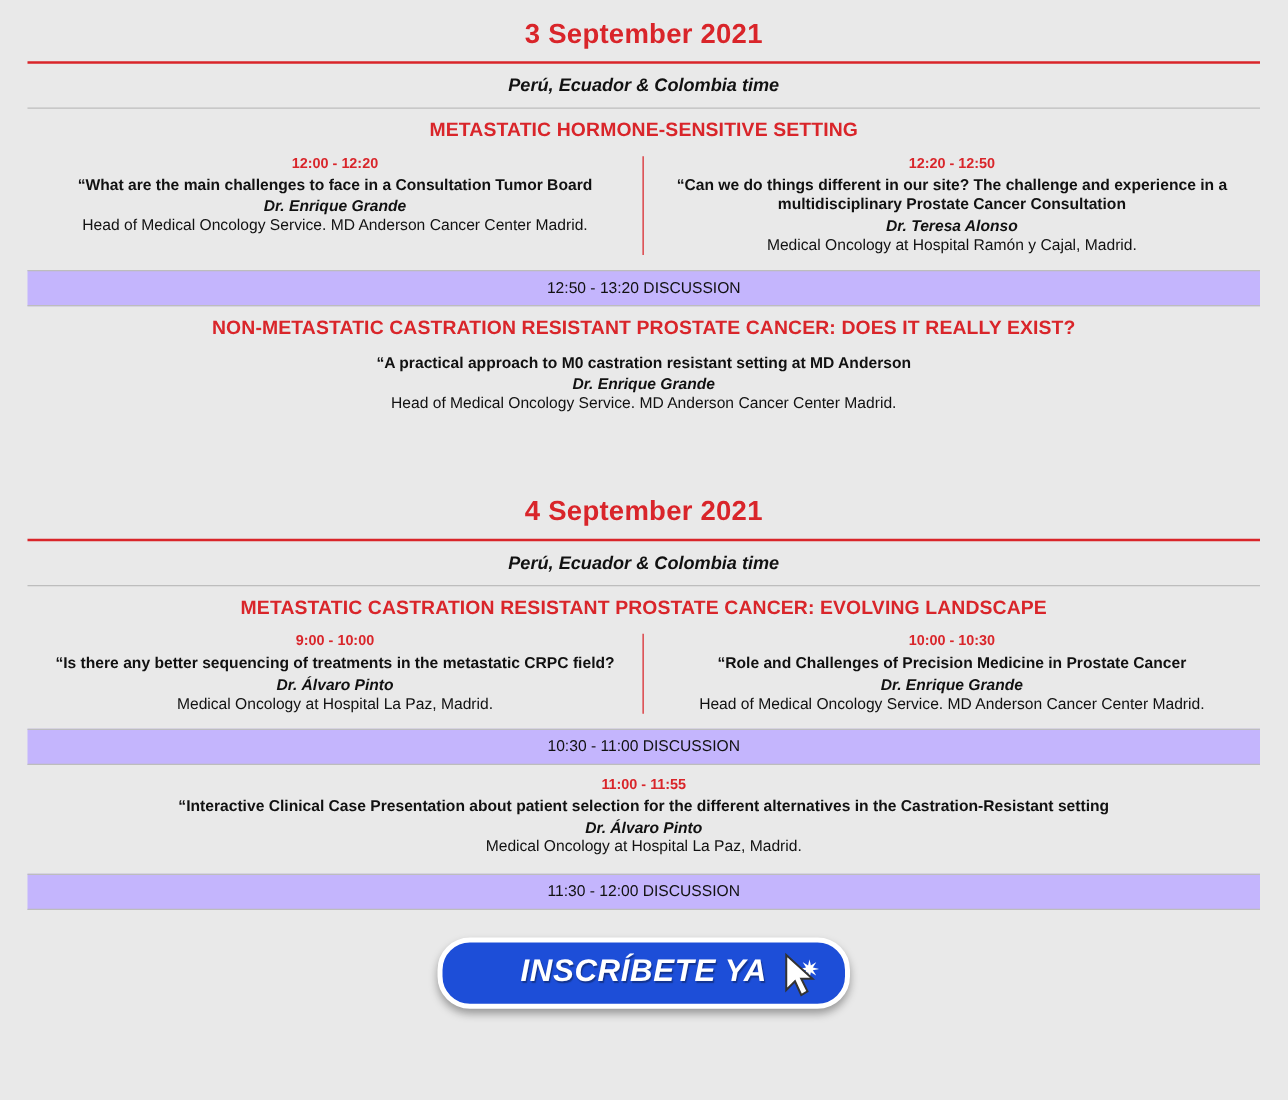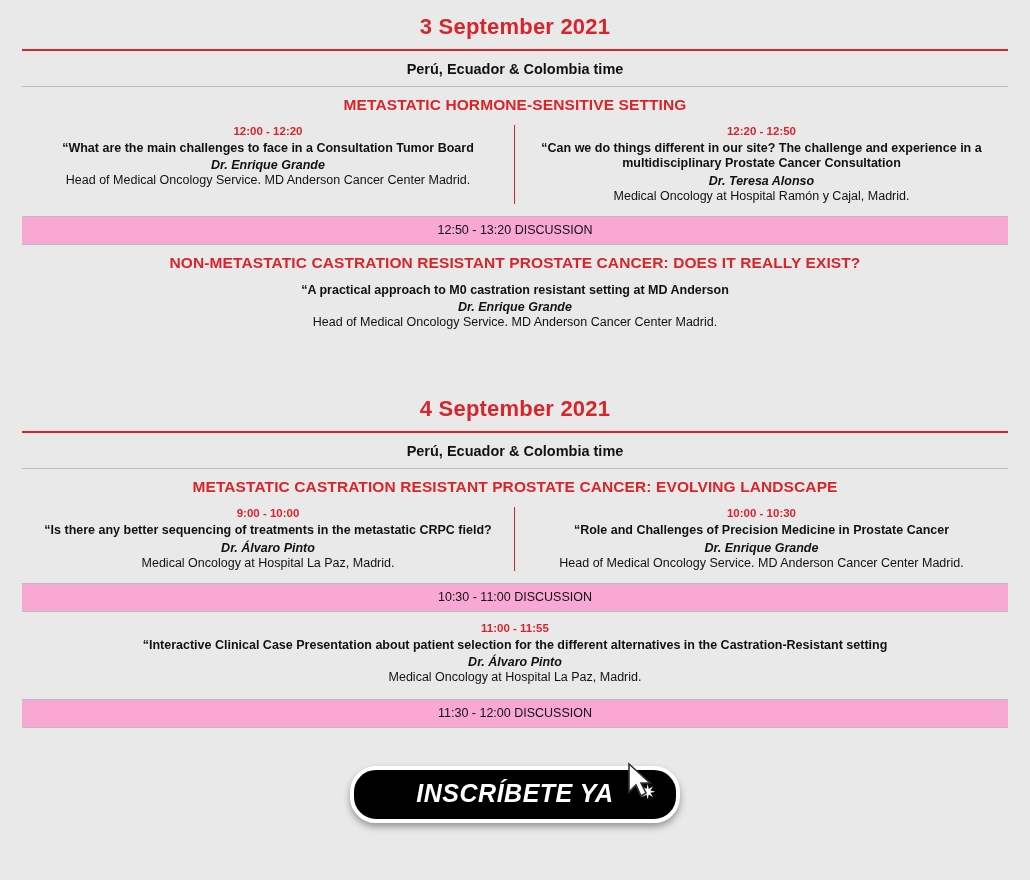--- a/index.html
+++ b/index.html
@@ -36,20 +36,21 @@
     background: #d9252a;
     width: 100%;
   }
   .timezone {
     text-align: center;
     font-size: 14.5px;
     font-weight: bold;
     color: #111;
     padding-top: 10px;
     padding-bottom: 9px;
+    font-style: italic;
   }
   .section-title {
     text-align: center;
     color: #d9252a;
     font-size: 15.5px;
     font-weight: bold;
     padding-top: 9px;
     padding-bottom: 11px;
     letter-spacing: 0.1px;
   }
@@ -90,21 +91,21 @@
     font-style: italic;
     color: #111;
     margin-bottom: 1px;
   }
   .affil {
     font-size: 12.5px;
     color: #111;
     line-height: 1.22;
   }
   .discussion-bar {
-    background: #f9a8d4;
+    background: #c4b5fd;
     border-top: 1px solid #bdbdbd;
     border-bottom: 1px solid #bdbdbd;
     text-align: center;
     font-size: 12.5px;
     color: #111;
     padding: 6px 0 7px 0;
     margin-top: 4px;
   }
   .gap-sm { height: 10px; }
   .gap-lg { height: 42px; }
@@ -114,27 +115,26 @@
     width: 100%;
   }
   .cta-wrap {
     text-align: center;
     padding-top: 22px;
     position: relative;
   }
   .cta-button {
     display: inline-block;
     position: relative;
-    background: #000000;
+    background: #1d4ed8;
     border: 4px solid #ffffff;
     border-radius: 26px;
     box-shadow: 0 4px 7px rgba(0,0,0,0.35);
     padding: 9px 46px 11px 46px;
     min-width: 230px;
-    margin-top: 16px;
   }
   .cta-button .cta-label {
     color: #ffffff;
     font-size: 25px;
     font-weight: bold;
     font-style: italic;
     letter-spacing: 0.5px;
     text-shadow: 1px 1px 1px rgba(0,0,0,0.35);
   }
   .sparkle {

